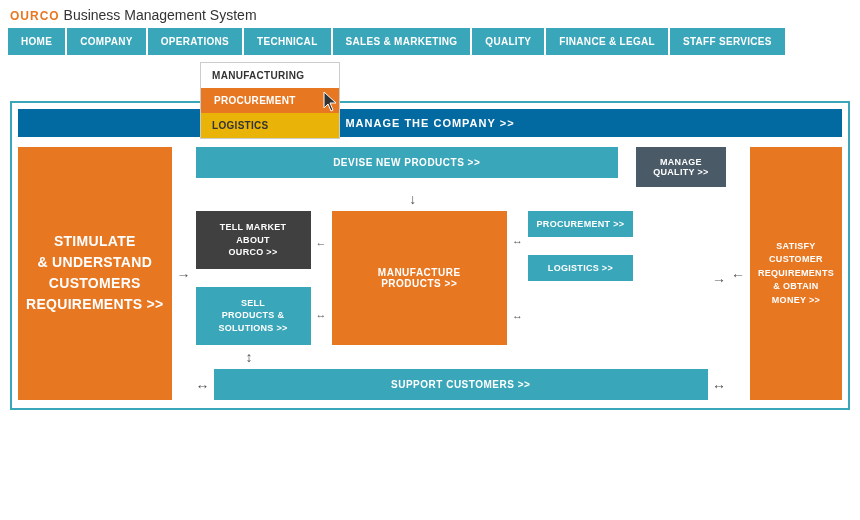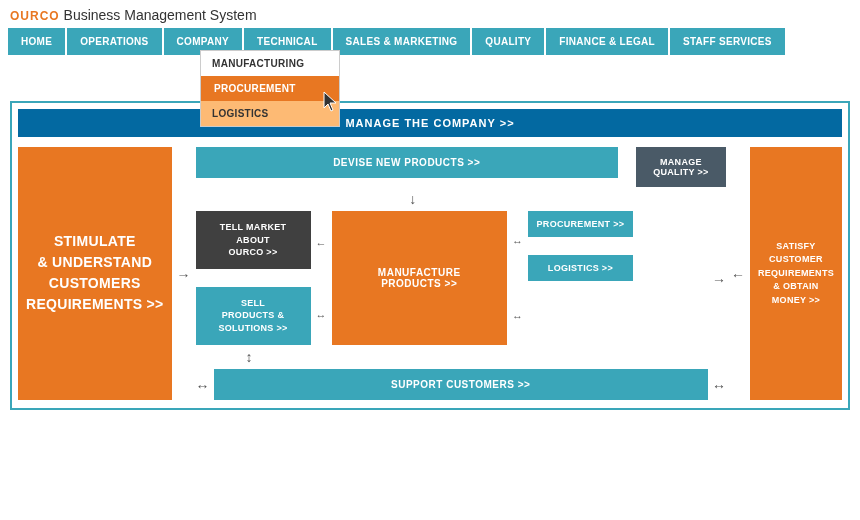--- a/index.html
+++ b/index.html
@@ -37,21 +37,21 @@
       padding: 7px 12px;
       cursor: pointer;
       letter-spacing: 0.3px;
       white-space: nowrap;
       border: 1px solid #3aa6b9;
     }
 
     
     .dropdown-container {
       position: absolute;
-      top: 22px;
+      top: 34px;
       left: 200px;
       z-index: 200;
       background: #fff;
       border: 1px solid #ccc;
       width: 140px;
     }
     .dropdown-item {
       padding: 6px 10px;
       font-size: 10px;
       color: #333;
@@ -59,21 +59,21 @@
       border: 1px solid transparent;
       font-weight: 600;
       letter-spacing: 0.3px;
     }
     .dropdown-item.highlighted {
       background: #e87722;
       color: #fff;
       padding-left: 12px;
     }
     .dropdown-item.logistics-item {
-      background: #fdba74;
+      background: #eab308;
       color: #333;
     }
     .cursor-svg {
       position: absolute;
       top: 62px;
       left: 322px;
       z-index: 300;
       pointer-events: none;
     }
 
@@ -269,22 +269,22 @@
 
 <div class="header">
   <span>
     <strong style="color:#e87722;font-size:12px;font-weight:900;letter-spacing:1px;">OURCO</strong><span style="color:#333;font-size:14px;"> Business Management System</span>
   </span>
 </div>
 
 <div style="position:relative;">
   <div class="nav-bar" style="padding: 0 8px;">
     <div class="nav-item">HOME</div>
+    <div class="nav-item">COMPANY</div>
     <div class="nav-item">OPERATIONS</div>
-    <div class="nav-item">COMPANY</div>
     <div class="nav-item">TECHNICAL</div>
     <div class="nav-item">SALES &amp; MARKETING</div>
     <div class="nav-item">QUALITY</div>
     <div class="nav-item">FINANCE &amp; LEGAL</div>
     <div class="nav-item">STAFF SERVICES</div>
   </div>
 
   <div class="dropdown-container">
     <div class="dropdown-item">MANUFACTURING</div>
     <div class="dropdown-item highlighted">PROCUREMENT</div>

